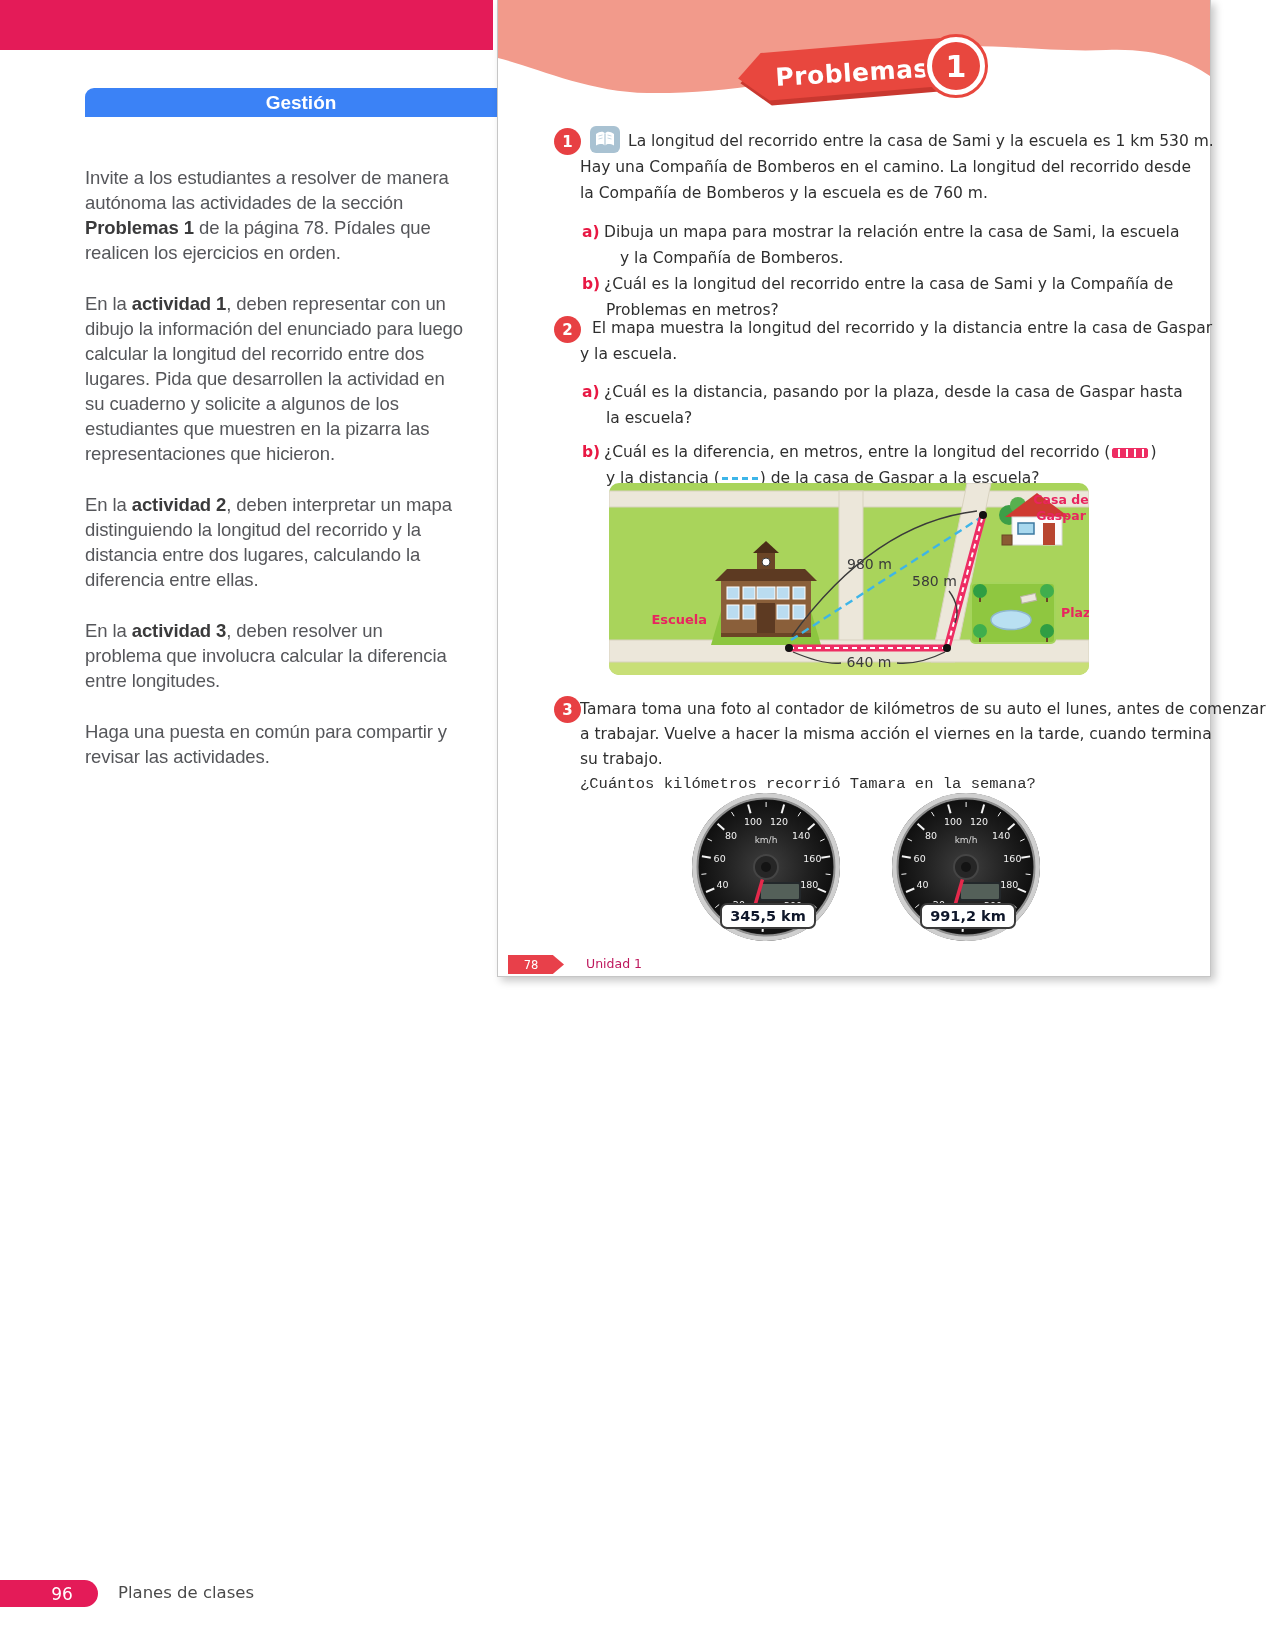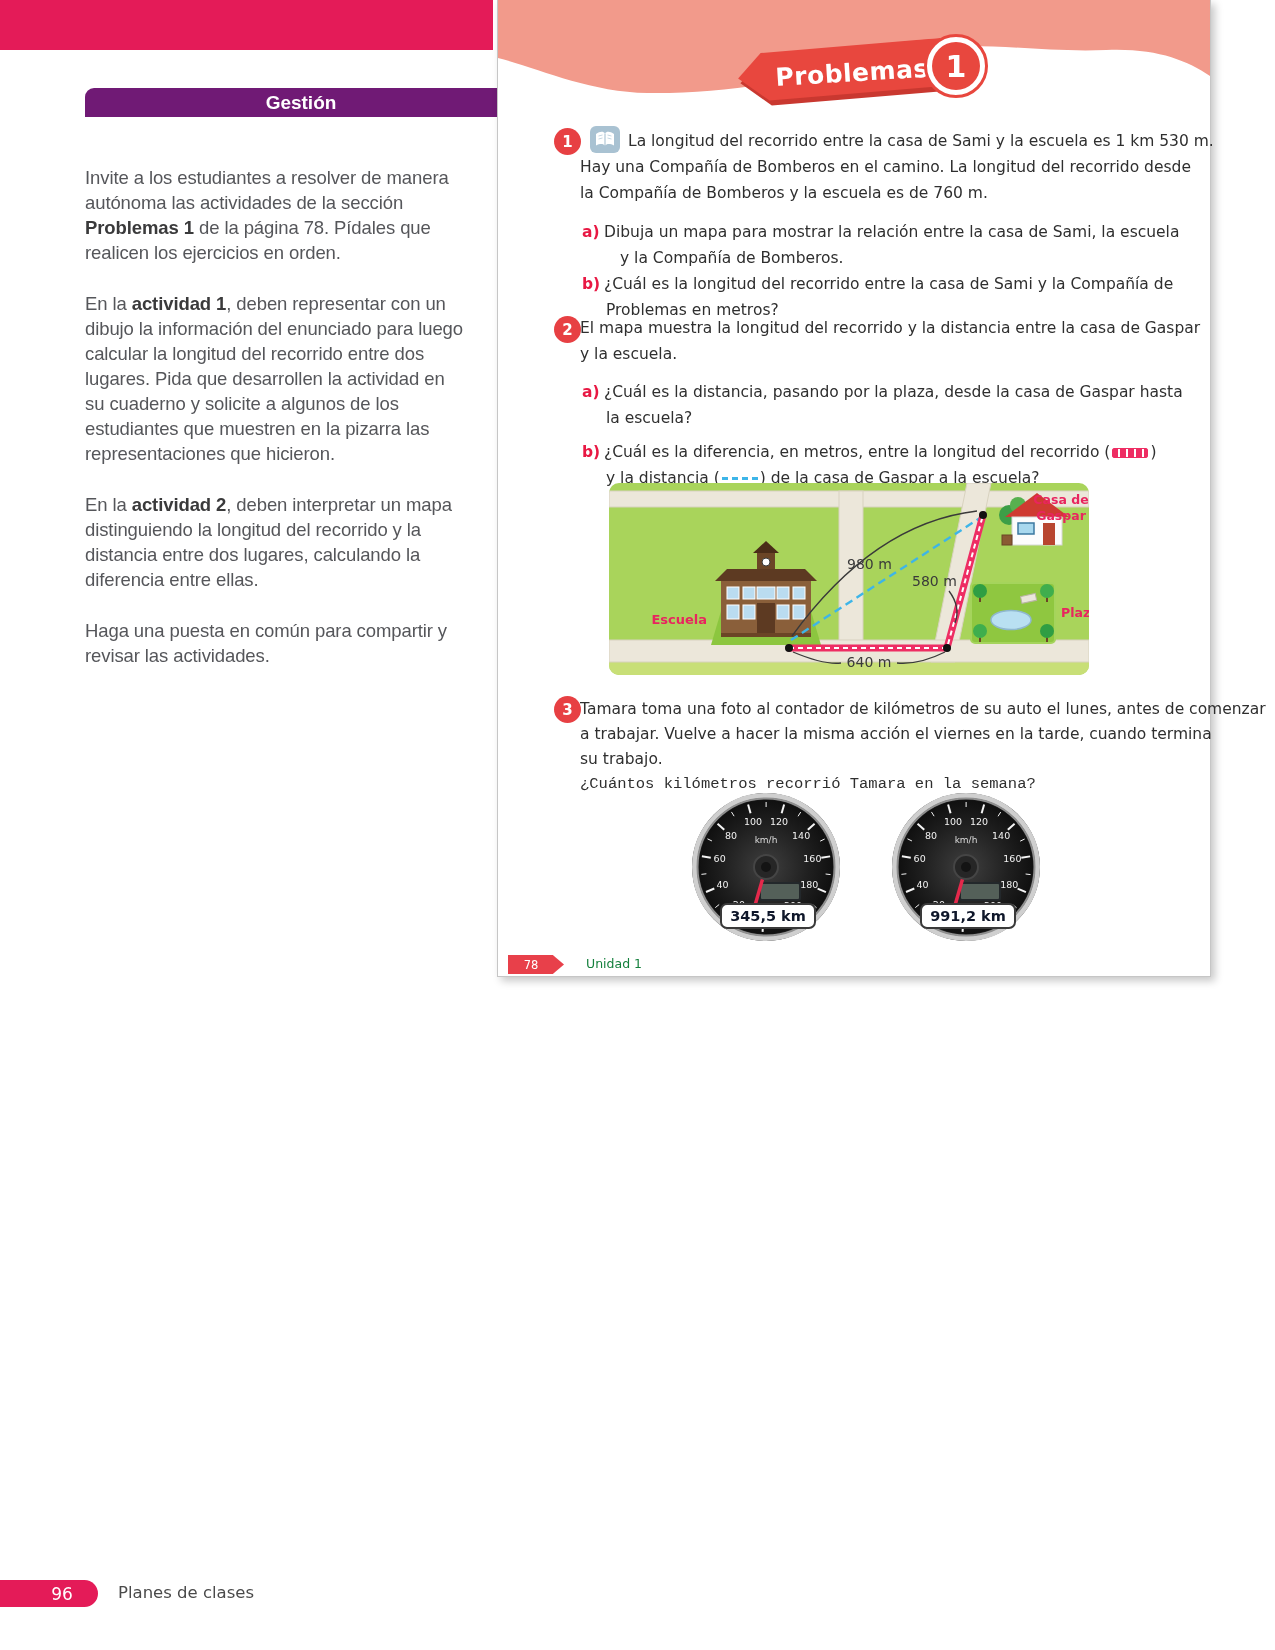--- a/index.html
+++ b/index.html
@@ -1,20 +1,20 @@
 <!DOCTYPE html>
 <html><head>
 <meta charset="utf-8">
 <style>
   html,body{margin:0;padding:0;background:#fff;}
   .canvas{position:relative;width:1275px;height:1650px;background:#fff;overflow:hidden;
           font-family:"DejaVu Sans",sans-serif;}
   
   .topbar{position:absolute;left:0;top:0;width:493px;height:50px;background:#e41b58;}
-  .gestion{position:absolute;left:85px;top:88px;width:432px;height:29px;background:#701a75;
+  .gestion{position:absolute;left:85px;top:88px;width:432px;height:29px;background:#3b82f6;
            border-radius:9px 9px 0 0;color:#fff;font:bold 19px "Liberation Sans",sans-serif;
            display:flex;align-items:center;justify-content:center;}
   .sidebar-text{position:absolute;left:85px;top:124px;width:378px;
                 font:18.5px/25px "Liberation Sans",sans-serif;color:#55565a;letter-spacing:-0.1px;margin-top:41px;}
   .sidebar-text p{margin:0 0 26px 0;}
   .sidebar-text strong{color:#3a3a3b;}
   
   .page{position:absolute;left:497px;top:0;width:714px;height:977px;background:#fff;
         border:1px solid #c6c6c6;border-top:none;box-shadow:4px 4px 8px rgba(0,0,0,.22);
         box-sizing:border-box;}
@@ -43,38 +43,39 @@
   .map-figure{position:absolute;left:111px;top:483px;width:480px;height:192px;border-radius:10px;
         overflow:hidden;}
   .gauge{position:absolute;width:150px;height:150px;}
   .reading-pill{position:absolute;width:92px;height:22px;background:#fff;border:2px solid #3a3a3a;
         border-radius:7px;display:flex;align-items:center;justify-content:center;
         font:bold 14.5px "DejaVu Sans",sans-serif;color:#0f172a;}
   .badge78{position:absolute;left:10px;top:955px;width:56px;height:19px;background:#e8404a;
         clip-path:polygon(0 0,80% 0,100% 50%,80% 100%,0 100%);color:#fff;
         font:11.5px "DejaVu Sans",sans-serif;display:flex;align-items:center;justify-content:center;
         padding-right:10px;box-sizing:border-box;}
-  .unidad{position:absolute;left:88px;top:956px;font:12.5px "DejaVu Sans",sans-serif;color:#15803d;}
+  .unidad{position:absolute;left:88px;top:956px;font:12.5px "DejaVu Sans",sans-serif;color:#be185d;}
   
   .footer-badge{position:absolute;left:0;top:1580px;width:98px;height:27px;background:#e41b58;
         border-radius:0 14px 14px 0;color:#fff;font:17px "DejaVu Sans",sans-serif;
         display:flex;align-items:center;justify-content:center;padding-left:26px;box-sizing:border-box;}
   .footer-label{position:absolute;left:118px;top:1583px;font:16.5px "DejaVu Sans",sans-serif;color:#4a4a4a;}
 </style>
 </head>
 <body>
 
 <div class="canvas">
 
   <div class="topbar"></div>
   <div class="gestion">Gestión</div>
   <div class="sidebar-text">
     <p><span>Invite a los estudiantes a resolver de manera autónoma las actividades de la sección </span><strong>Problemas 1</strong><span> de la página 78. Pídales que realicen los ejercicios en orden.</span></p>
     <p><span>En la </span><strong>actividad 1</strong><span>, deben representar con un dibujo la información del enunciado para luego calcular la longitud del recorrido entre dos lugares. Pida que desarrollen la actividad en su cuaderno y solicite a algunos de los estudiantes que muestren en la pizarra las representaciones que hicieron.</span></p>
     <p><span>En la </span><strong>actividad 2</strong><span>, deben interpretar un mapa distinguiendo la longitud del recorrido y la distancia entre dos lugares, calculando la diferencia entre ellas.</span></p>
+    <p><span>En la </span><strong>actividad 3</strong><span>, deben resolver un problema que involucra calcular la diferencia entre longitudes.</span></p>
     <p><span>Haga una puesta en común para compartir y revisar las actividades.</span><strong></strong><span></span></p>
   </div>
 
   <div class="page">
 
     <svg class="wave" viewBox="0 0 714 100" preserveAspectRatio="none">
       <path d="M0,0 H714 V76 C690,60 660,48 610,50 C560,52 520,46 470,46 C430,46 400,56 350,68 C290,82 220,94 150,93 C90,92 40,68 0,58 Z" fill="#f29a8b"></path>
     </svg>
 
     <div class="banner-ribbon">
@@ -104,21 +105,21 @@
     <div class="pline" style="left:82px;top:155px;">Hay una Compañía de Bomberos en el camino. La longitud del recorrido desde</div>
     <div class="pline" style="left:82px;top:181px;">la Compañía de Bomberos y la escuela es de 760 m.</div>
     <div class="pline ilabel" style="left:84px;top:220px;">a)</div>
     <div class="pline" style="left:106px;top:220px;">Dibuja un mapa para mostrar la relación entre la casa de Sami, la escuela</div>
     <div class="pline" style="left:122px;top:246px;">y la Compañía de Bomberos.</div>
     <div class="pline ilabel" style="left:84px;top:272px;">b)</div>
     <div class="pline" style="left:106px;top:272px;">¿Cuál es la longitud del recorrido entre la casa de Sami y la Compañía de</div>
     <div class="pline" style="left:108px;top:298px;">Problemas en metros?</div>
 
     <div class="pnum" style="left:56px;top:316px;">2</div>
-    <div class="pline" style="left:82px;top:316px;">El mapa muestra la longitud del recorrido y la distancia entre la casa de Gaspar</div>
+    <div class="pline" style="left:94px;top:316px;">El mapa muestra la longitud del recorrido y la distancia entre la casa de Gaspar</div>
     <div class="pline" style="left:82px;top:342px;">y la escuela.</div>
     <div class="pline ilabel" style="left:84px;top:380px;">a)</div>
     <div class="pline" style="left:106px;top:380px;">¿Cuál es la distancia, pasando por la plaza, desde la casa de Gaspar hasta</div>
     <div class="pline" style="left:108px;top:406px;">la escuela?</div>
     <div class="pline ilabel" style="left:84px;top:440px;">b)</div>
     <div class="pline" style="left:106px;top:440px;"><span>¿Cuál es la diferencia, en metros, entre la longitud del recorrido (</span><span class="route-symbol"></span><span>)</span></div>
     <div class="pline" style="left:108px;top:466px;"><span>y la distancia (</span><span class="distance-symbol"></span><span>) de la casa de Gaspar a la escuela?</span></div>
 
     <div class="map-figure">
       <svg width="480" height="192" viewBox="0 0 480 192">

